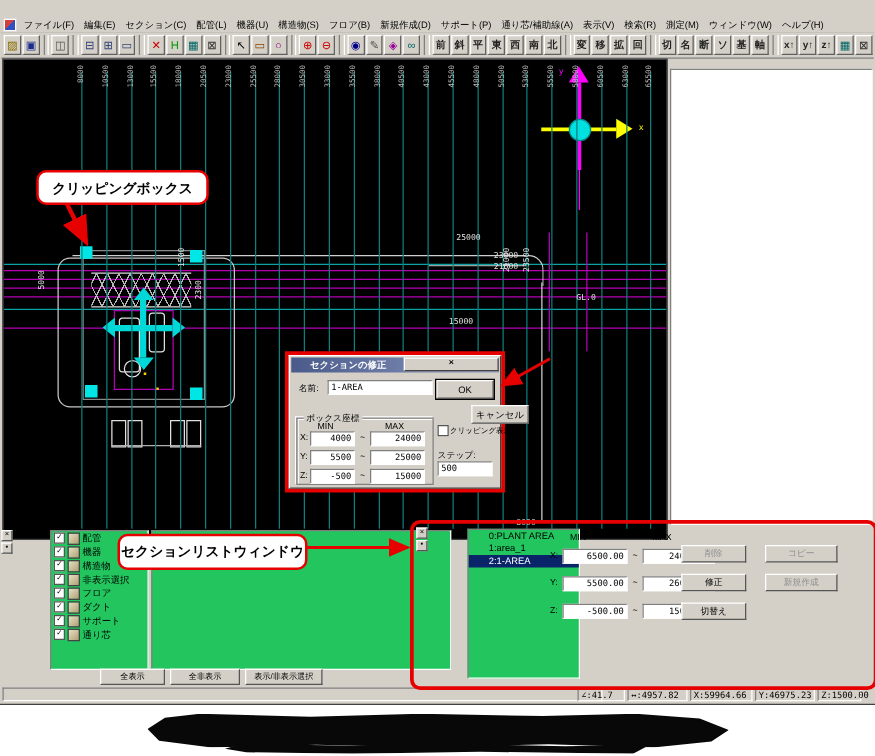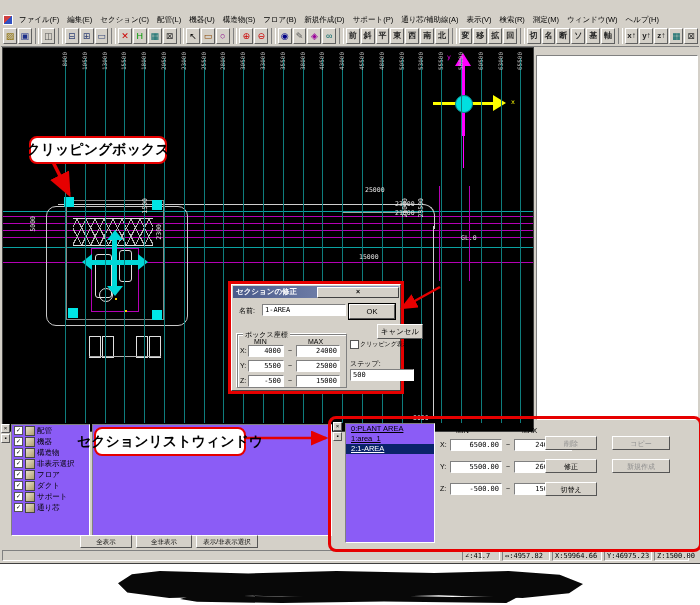--- a/index.html
+++ b/index.html
@@ -21,58 +21,58 @@
   #viewport{position:absolute;left:2px;top:47px;width:530px;height:383px;background:#000;border:1px solid #404040;overflow:hidden;}
   .vline{position:absolute;top:10px;bottom:8px;width:1px;background:#0e7d7d;}
   .vlabel{position:absolute;top:4px;writing-mode:vertical-rl;transform:rotate(180deg);font-family:"DejaVu Sans Mono",monospace;font-size:6px;color:#bdbdbd;letter-spacing:0;}
   .hline{position:absolute;left:0;right:0;height:1px;}
   .dimlbl{position:absolute;font-family:"DejaVu Sans Mono",monospace;font-size:6.5px;color:#e2e2e2;white-space:nowrap;}
   .dimlbl.rot{writing-mode:vertical-rl;transform:rotate(180deg);}
   .tri{width:0;height:0;position:absolute;}
   
   #rightpanel{position:absolute;left:536px;top:55px;width:160px;height:363px;background:#fff;border:1px solid;border-color:#808080 #fff #fff #808080;}
   
-  .panelwhite{background:#8b5cf6;border:1px solid;border-color:#808080 #fff #fff #808080;}
+  .panelwhite{background:#22c55e;border:1px solid;border-color:#808080 #fff #fff #808080;margin-left:29px;}
   #dockstrip1{left:1px;top:424px;width:9px;height:110px;}
   .tinybtn{width:9px;height:9px;background:#d4d0c8;border:1px solid;border-color:#fff #555 #555 #fff;font-size:6px;line-height:7px;text-align:center;margin-bottom:1px;box-sizing:border-box;color:#000;}
   #treepanel{position:absolute;left:11px;top:424px;width:77px;height:110px;}
   .trow{display:flex;align-items:center;height:11px;padding-left:2px;}
   .cb{width:7px;height:7px;background:#fff;border:1px solid #555;font-size:6px;line-height:6px;text-align:center;color:#000;margin-right:2px;flex:none;}
   .ticon{width:8px;height:8px;border:1px solid #444;margin-right:2px;flex:none;background:linear-gradient(135deg,#e8e0c8,#b0a070);}
   .tlabel{font-size:7.5px;color:#000;white-space:nowrap;}
   #midpanel{position:absolute;left:92px;top:424px;width:238px;height:110px;}
   .smallbtn{position:absolute;height:13px;background:#d4d0c8;border:1px solid;border-color:#fff #555 #555 #fff;font-size:6.5px;text-align:center;line-height:12px;color:#000;box-sizing:border-box;white-space:nowrap;overflow:hidden;}
   
   #sec-red{position:absolute;left:328px;top:416px;width:368px;height:130px;border:3px solid #e60000;border-radius:8px;pointer-events:none;z-index:30;}
   #seclist{position:absolute;left:345px;top:423px;width:88px;height:118px;font-size:7.5px;}
-  .slitem{height:10px;line-height:10px;padding-left:5px;color:#000;white-space:nowrap;overflow:hidden;text-decoration:underline;}
+  .slitem{height:10px;line-height:10px;padding-left:16px;color:#000;white-space:nowrap;overflow:hidden;}
   .slitem.sel{background:#0a246a;color:#fff;}
   .flabel{position:absolute;font-size:7px;color:#000;}
   .ffield{position:absolute;height:12px;background:#fff;border:1px solid;border-color:#808080 #fff #fff #808080;font-family:"DejaVu Sans Mono",monospace;font-size:7px;line-height:11px;text-align:right;padding-right:2px;box-sizing:border-box;color:#000;}
   .secbtn{position:absolute;height:14px;background:#d4d0c8;border:1px solid;border-color:#fff #555 #555 #fff;font-size:7px;line-height:13px;text-align:center;box-sizing:border-box;white-space:nowrap;}
   .secbtn.dis{color:#8e8e8e;}
   
   #statusbar{position:absolute;left:1px;top:549px;width:698px;height:13px;background:#d4d0c8;}
   .scell{position:absolute;top:1px;height:11px;border:1px solid;border-color:#808080 #fff #fff #808080;font-size:7px;line-height:10px;padding:0 2px;box-sizing:border-box;color:#000;font-family:"DejaVu Sans Mono",monospace;white-space:nowrap;}
   
   #dialog{position:absolute;left:231px;top:284px;width:168px;height:105px;background:#d4d0c8;border:1px solid;border-color:#fff #404040 #404040 #fff;box-shadow:0 0 0 3px #e60000;z-index:20;}
-  #dlg-title{position:absolute;left:1px;top:1px;right:1px;height:12px;background:linear-gradient(90deg,#4a5a8a,#8d9bc0);color:#fff;font-size:7.5px;font-weight:bold;line-height:12px;padding-left:3px;display:flex;align-items:flex-end;}
+  #dlg-title{position:absolute;left:1px;top:1px;right:1px;height:12px;background:linear-gradient(90deg,#4a5a8a,#8d9bc0);color:#fff;font-size:7.5px;font-weight:bold;line-height:12px;padding-left:15px;display:flex;}
   #dlg-title span{flex:1;}
   .dfield{position:absolute;height:12px;background:#fff;border:1px solid;border-color:#808080 #fff #fff #808080;font-family:"DejaVu Sans Mono",monospace;font-size:7px;line-height:10px;padding:0 2px;box-sizing:border-box;color:#000;}
   .dbtn{position:absolute;width:46px;height:15px;background:#d4d0c8;border:1px solid;border-color:#fff #555 #555 #fff;font-size:7.5px;text-align:center;line-height:13px;box-sizing:border-box;}
   .dbtn.def{outline:1px solid #000;}
   .dlabel{position:absolute;font-size:7px;color:#000;white-space:nowrap;}
   #dlg-group{position:absolute;left:5px;top:49px;width:108px;height:52px;border:1px solid #808080;box-shadow:1px 1px 0 #fff inset, -1px -1px 0 #fff;}
   .drow{position:absolute;left:0;width:100%;height:12px;}
   .drow .ax{position:absolute;left:8px;top:2px;font-size:7px;}
   .drow .mn{position:absolute;left:16px;width:36px;}
   .drow .tl{position:absolute;left:56px;top:2px;font-size:7px;}
   .drow .mx{position:absolute;left:64px;width:44px;}
   
-  .callout{position:absolute;background:#fff;border:2px solid #e60000;border-radius:8px;color:#000;font-size:14px;font-weight:bold;display:flex;align-items:center;justify-content:center;z-index:40;white-space:nowrap;}
+  .callout{position:absolute;background:#fff;border:2px solid #e60000;border-radius:8px;color:#000;font-size:11px;font-weight:bold;display:flex;align-items:center;justify-content:center;z-index:40;white-space:nowrap;}
   .arrowsvg{position:absolute;z-index:39;overflow:visible;}
   
   .blob{position:absolute;background:#080808;filter:blur(0.4px);}
 </style>
 </head>
 <body>
 
 <div id="app">
 
 
@@ -391,21 +391,21 @@
         <div class="drow" style="top: 90px;">
           <span class="ax">Z:</span>
           <div class="dfield mn" style="text-align: right;">-500</div>
           <span class="tl">~</span>
           <div class="dfield mx" style="text-align: right;">15000</div>
         </div>
       </div>
     <span class="cb" style="position:absolute;left:118px;top:55px;"></span>
     <span class="dlabel" style="left:128px;top:55px;font-size:6px;">クリッピング表示</span>
     <span class="dlabel" style="left:118px;top:74px;">ステップ:</span>
-    <div class="dfield" style="left:118px;top:84px;width:64px;">500</div>
+    <div class="dfield" style="left:118px;top:84px;width:44px;">500</div>
   </div>
 
   <div class="callout" style="left:29px;top:136px;width:134px;height:24px;">クリッピングボックス</div>
   <svg class="arrowsvg" style="left:42px;top:156px;" width="44" height="50">
     <defs>
         <marker id="ah1" markerWidth="8" markerHeight="8" refX="6" refY="3" orient="auto">
           <path d="M0,0 L7,3 L0,6 Z" fill="#e60000"></path>
         </marker>
       </defs>
     <line x1="10" y1="4" x2="27" y2="38" stroke="#e60000" stroke-width="3.5" marker-end="url(#ah1)"></line>

